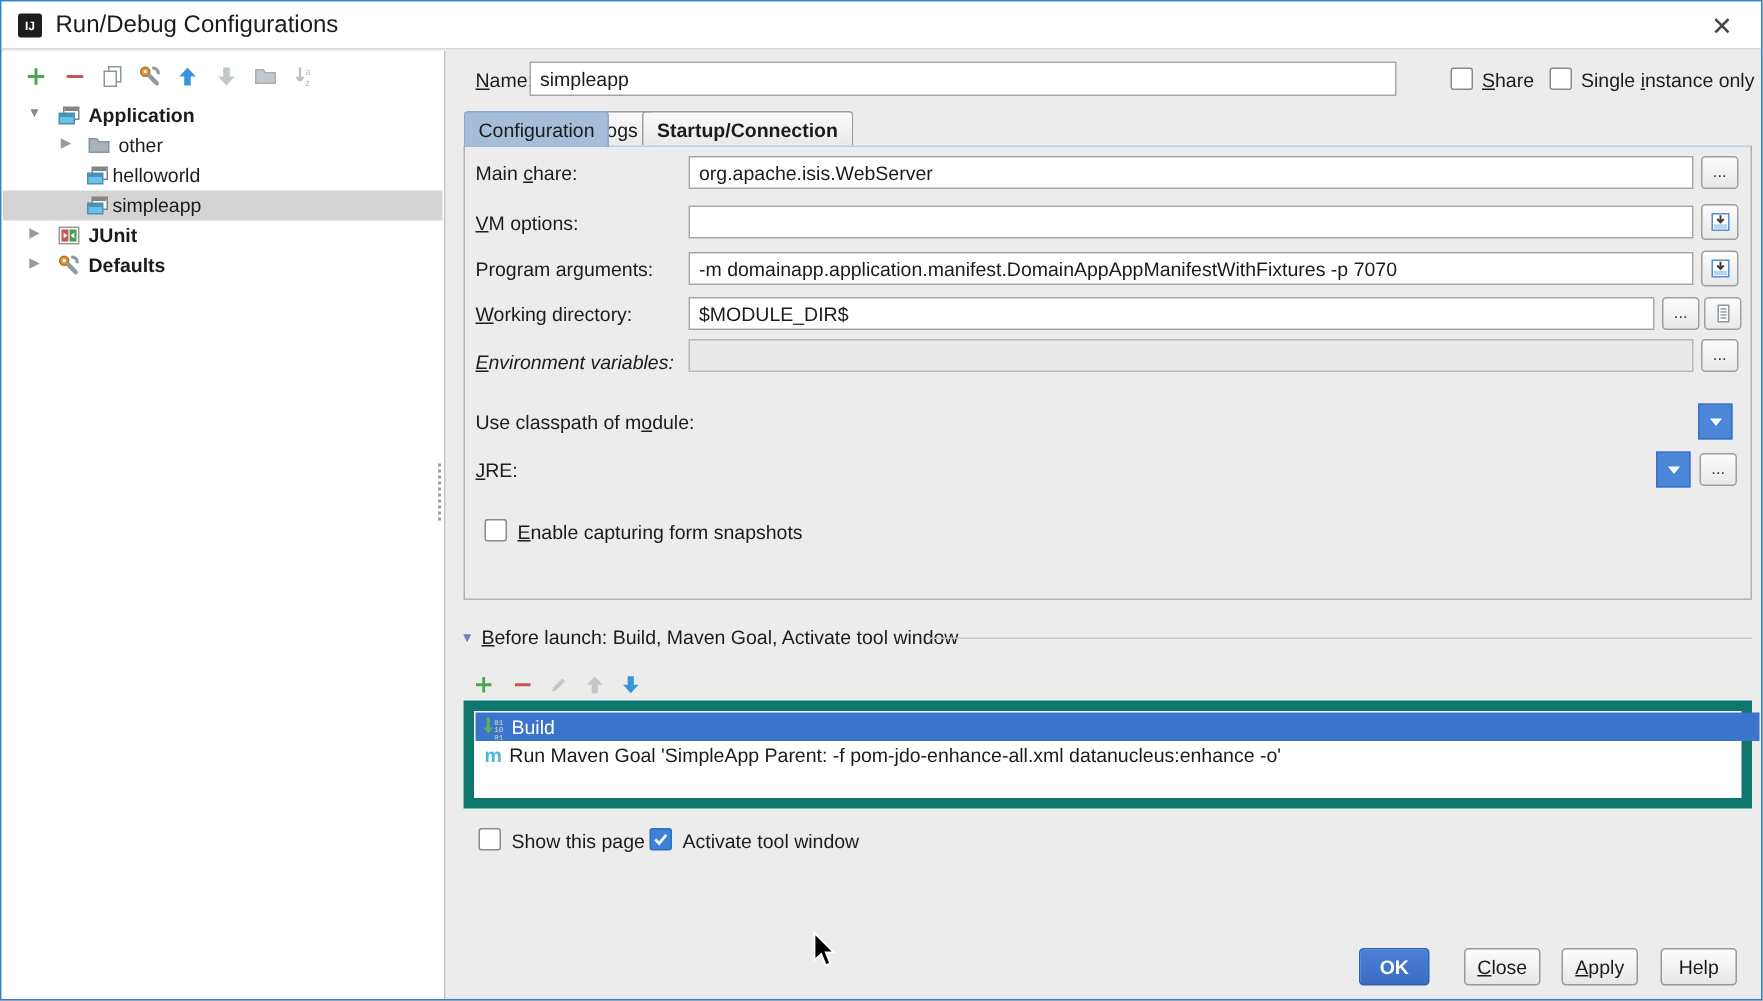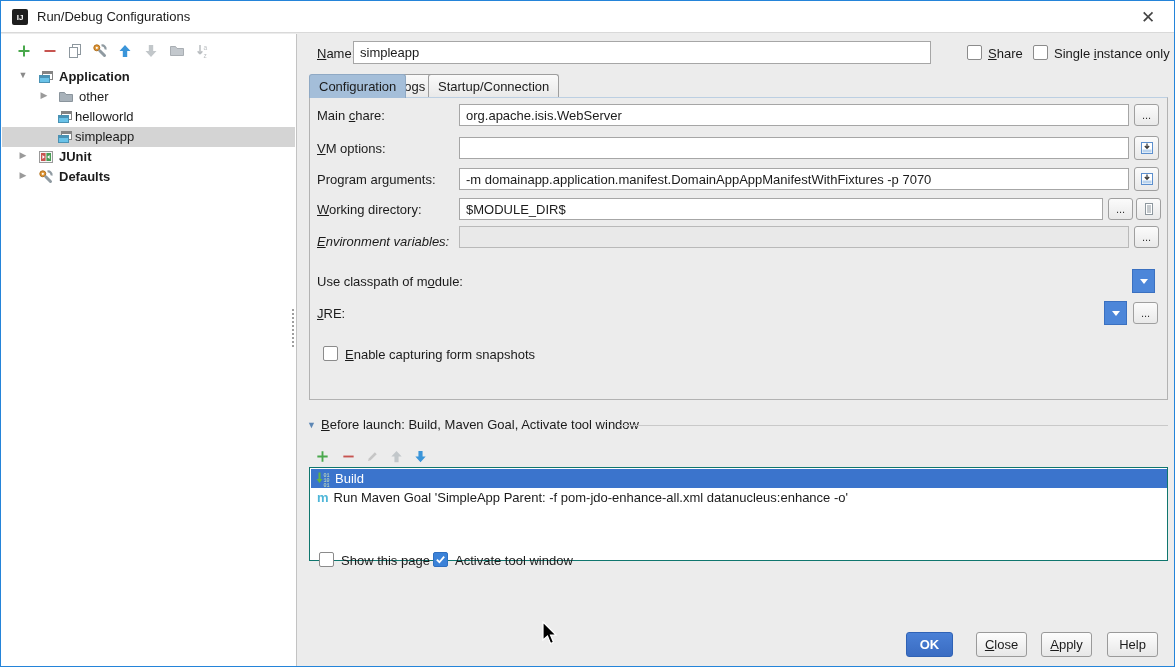--- a/index.html
+++ b/index.html
@@ -6,21 +6,21 @@
   *{box-sizing:border-box;}
   #window{
     position:relative;width:1175px;height:667px;background:#ececec;
     border:1px solid #2484d9;overflow:hidden;
     font-family:"Liberation Sans",sans-serif;font-size:13px;color:#1b1b1b;
   }
   
   #titlebar{position:absolute;left:0;top:0;width:100%;height:32px;background:#ffffff;border-bottom:1px solid #d9d9d9;}
   .logo{position:absolute;left:11px;top:8px;width:16px;height:16px;background:#1d1d1d;border-radius:2px;
         color:#fff;font-size:8px;font-weight:bold;display:flex;align-items:center;justify-content:center;}
-  .title-text{position:absolute;left:36px;top:0;line-height:32px;font-size:13px;color:#1b1b1b;text-align:right;}
+  .title-text{position:absolute;left:36px;top:0;line-height:32px;font-size:16px;color:#1b1b1b;text-align:right;}
   .close-x{position:absolute;right:14px;top:4px;font-size:17px;color:#444;width:24px;height:24px;display:flex;align-items:center;justify-content:center;cursor:default;}
   
   #leftpanel{position:absolute;left:0;top:33px;width:296px;bottom:0;background:#ffffff;border-right:1px solid #c3c3c3;}
   .tree-row{position:absolute;left:1px;width:293px;height:20px;}
   .tree-row.selected{background:#d4d4d4;}
   .tr-exp{position:absolute;top:3px;font-size:9px;color:#9a9a9a;width:12px;text-align:center;}
   .tr-exp.open{color:#8a8a8a;}
   .tr-icon{position:absolute;top:2px;width:16px;height:16px;}
   .tr-label{position:absolute;top:2px;font-size:13px;white-space:nowrap;}
   .bold{font-weight:bold;}
@@ -38,21 +38,21 @@
   .dd-tri{width:0;height:0;border-left:4px solid transparent;border-right:4px solid transparent;border-top:5px solid #fff;}
   .cb{position:absolute;width:15px;height:15px;background:#fff;border:1px solid #8b8b8b;border-radius:2px;display:flex;align-items:center;justify-content:center;}
   .cb.checked{background:#3b82d8;border-color:#2f6fc0;}
   
   .tab{position:absolute;top:73px;height:23px;border:1px solid #9e9e9e;border-bottom:none;border-radius:3px 3px 0 0;
        background:linear-gradient(#fafafa,#e9e9e9);display:flex;align-items:center;justify-content:center;font-size:13px;padding:0 9px;}
   .tab.selected{background:#a4bed9;border-color:#8fa9c4;z-index:2;height:24px;}
   #tabpanel{position:absolute;left:308px;top:96px;width:859px;height:303px;border:1px solid #b2b2b2;border-top:1px solid #bccfe2;background:#ececec;}
   
   .sep-line{position:absolute;height:1px;background:#c9c9c9;}
-  #bl-list{position:absolute;left:308px;top:466px;width:859px;height:94px;background:#fff;border:1px solid #0f766e;}
+  #bl-list{position:absolute;left:308px;top:466px;width:859px;height:72px;background:#fff;border:7px solid #0f766e;}
   .bl-row{position:absolute;left:1px;width:856px;height:19px;display:flex;align-items:center;}
   .bl-row.selected{background:#3b74cc;color:#fff;}
   .bl-icon{width:16px;height:16px;margin:0 4px 0 4px;flex:0 0 auto;}
   .maven-glyph{color:#4eb6d8;font-weight:bold;font-size:13px;margin:0 5px 0 6px;line-height:16px;}
   
   .fbtn{position:absolute;top:631px;height:25px;border:1px solid #9a9a9a;border-radius:3px;
         background:linear-gradient(#fdfdfd,#e7e7e7);font-family:"Liberation Sans",sans-serif;font-size:13px;color:#1b1b1b;
         display:flex;align-items:center;justify-content:center;}
   .fbtn.primary{background:linear-gradient(#4a80d6,#3a6cc2);border-color:#2f62b5;color:#fff;font-weight:bold;}
   .tbicon{position:absolute;width:20px;height:20px;display:flex;align-items:center;justify-content:center;}
@@ -203,21 +203,21 @@
   <div class="lbl" style="left:1053px;top:45px;">
     <span>Single </span><span class="mn">i</span><span>nstance only</span>
   </div>
 
   <div class="tab selected" style="left:308px;">
       <span>Configuration</span>
     </div>
   <div class="tab" style="left:386px;">
       <span>Logs</span>
     </div>
-  <div class="tab" style="left:427px;">
+  <div class="tab" style="left:427px;font-weight:bold;">
       <span>Startup/Connection</span>
     </div>
 
   <div id="tabpanel"></div>
 
   <div class="lbl" style="left:316px;top:107px;">
     <span>Main </span><span class="mn">c</span><span>hare:</span>
   </div>
   <input class="tfield" style="left: 458px; top: 103px; width: 670px; height: 22px;" value="org.apache.isis.WebServer">
   <div class="sqbtn" style="left:1133px;top:103px;width:25px;height:22px;">

